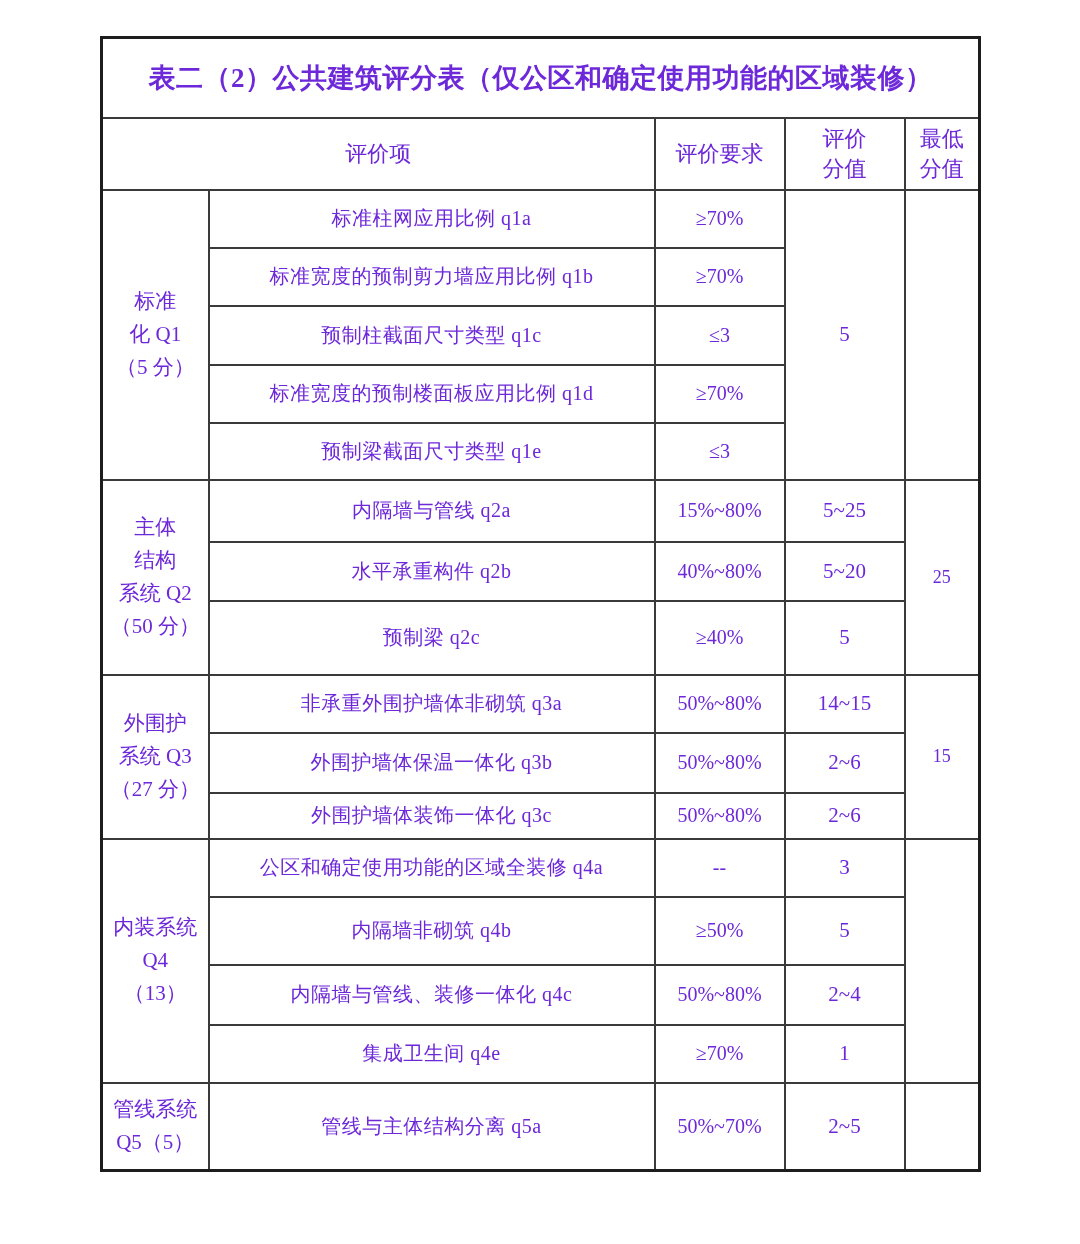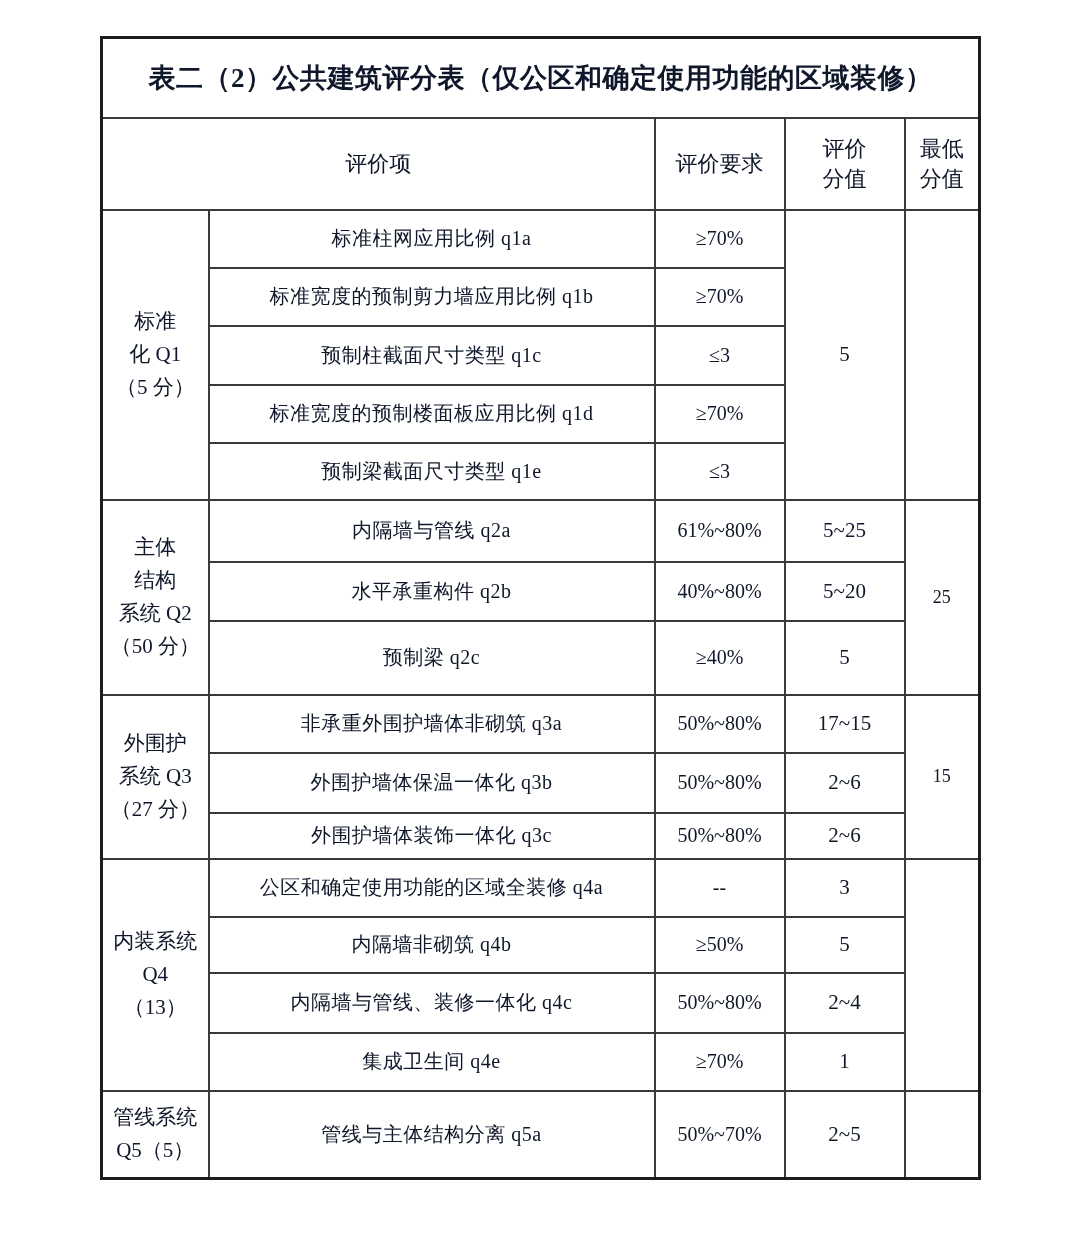--- a/index.html
+++ b/index.html
@@ -1,20 +1,20 @@
 <!DOCTYPE html>
 <html><head>
 <meta charset="utf-8">
 <style>
   html,body{margin:0;padding:0;background:#ffffff;}
   .page{
     position:relative;
     width:1080px;height:1244px;
     background:#ffffff;
-    color:#0f172a;
+    color:#6d28d9;
     font-family:"Liberation Serif","DejaVu Serif",serif;
     overflow:hidden;
   }
   table.score-table{
     position:absolute;left:100px;top:36px;
     width:878px;
     border-collapse:collapse;
     table-layout:fixed;
     border:3px solid #1d1d1d;
     background:#ffffff;
@@ -57,21 +57,21 @@
         <col style="width:130px">
         <col style="width:120px">
         <col style="width:75px">
     </colgroup>
 
     <tbody>
         <tr style="height:80px">
       <td colspan="5" class="title-cell">表二（2）公共建筑评分表（仅公区和确定使用功能的区域装修）</td>
     </tr>
 
-    <tr style="height:92px">
+    <tr style="height:72px">
       <td colspan="2" class="head-cell">评价项</td>
       <td class="head-cell">评价要求</td>
       <td class="head-cell">
         <div>评价</div>
         <div>分值</div>
       </td>
       <td class="head-cell">
         <div>最低</div>
         <div>分值</div>
       </td>
@@ -106,21 +106,21 @@
     </tr>
 
     <tr style="height:62px">
       <td rowspan="3" class="group-cell">
         <div>主体</div>
         <div>结构</div>
         <div>系统 Q2</div>
         <div>（50 分）</div>
       </td>
       <td class="item-cell">内隔墙与管线 q2a</td>
-      <td class="req-cell">61%~80%</td>
+      <td class="req-cell">15%~80%</td>
       <td class="score-cell">5~25</td>
       <td rowspan="3" class="min-cell">25</td>
     </tr>
     <tr style="height:59px">
       <td class="item-cell">水平承重构件 q2b</td>
       <td class="req-cell">40%~80%</td>
       <td class="score-cell">5~20</td>
     </tr>
     <tr style="height:74px">
       <td class="item-cell">预制梁 q2c</td>
@@ -129,21 +129,21 @@
     </tr>
 
     <tr style="height:58px">
       <td rowspan="3" class="group-cell">
         <div>外围护</div>
         <div>系统 Q3</div>
         <div>（27 分）</div>
       </td>
       <td class="item-cell">非承重外围护墙体非砌筑 q3a</td>
       <td class="req-cell">50%~80%</td>
-      <td class="score-cell">17~15</td>
+      <td class="score-cell">14~15</td>
       <td rowspan="3" class="min-cell">15</td>
     </tr>
     <tr style="height:60px">
       <td class="item-cell">外围护墙体保温一体化 q3b</td>
       <td class="req-cell">50%~80%</td>
       <td class="score-cell">2~6</td>
     </tr>
     <tr style="height:46px">
       <td class="item-cell">外围护墙体装饰一体化 q3c</td>
       <td class="req-cell">50%~80%</td>
@@ -154,21 +154,21 @@
       <td rowspan="4" class="group-cell">
         <div>内装系统</div>
         <div>Q4</div>
         <div>（13）</div>
       </td>
       <td class="item-cell">公区和确定使用功能的区域全装修 q4a</td>
       <td class="req-cell">--</td>
       <td class="score-cell">3</td>
       <td rowspan="4" class="min-cell"></td>
     </tr>
-    <tr style="height:56px">
+    <tr style="height:68px">
       <td class="item-cell">内隔墙非砌筑 q4b</td>
       <td class="req-cell">≥50%</td>
       <td class="score-cell">5</td>
     </tr>
     <tr style="height:60px">
       <td class="item-cell">内隔墙与管线、装修一体化 q4c</td>
       <td class="req-cell">50%~80%</td>
       <td class="score-cell">2~4</td>
     </tr>
     <tr style="height:58px">

